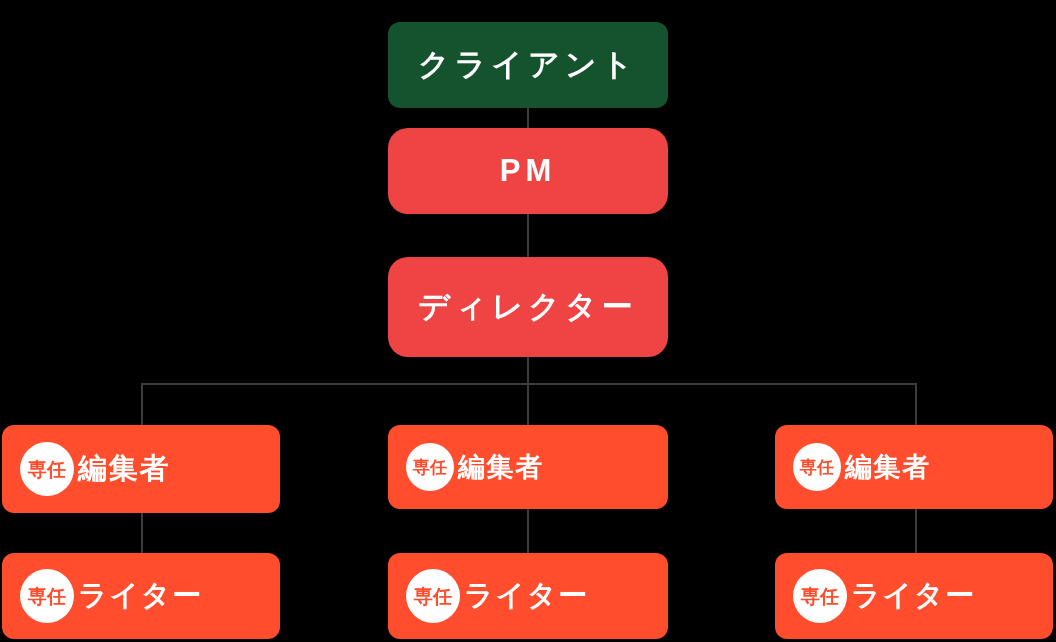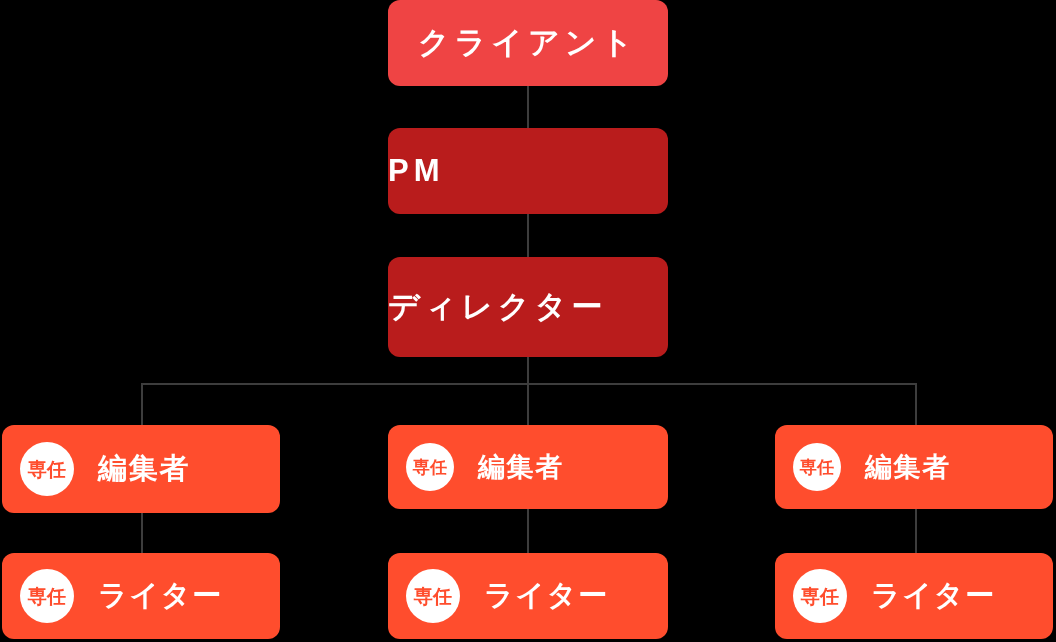--- a/index.html
+++ b/index.html
@@ -26,31 +26,33 @@
 
   
   .node {
     position: absolute;
     border-radius: 12px;
     display: flex;
     align-items: center;
     box-sizing: border-box;
   }
   .node.client {
+    background: #14532d;
+    justify-content: center;
+    margin-top: 22px;
+  }
+  .node.accent {
     background: #ef4444;
     justify-content: center;
-  }
-  .node.accent {
-    background: #b91c1c;
+    border-radius: 20px;
   }
   .node.staff {
     background: #ff4d2d;
     justify-content: flex-start;
     padding-left: 18px;
-    gap: 20px;
   }
 
   .node-label {
     color: #ffffff;
     font-weight: bold;
     letter-spacing: 0.08em;
     white-space: nowrap;
   }
   .client .node-label {
     font-size: 31px;

